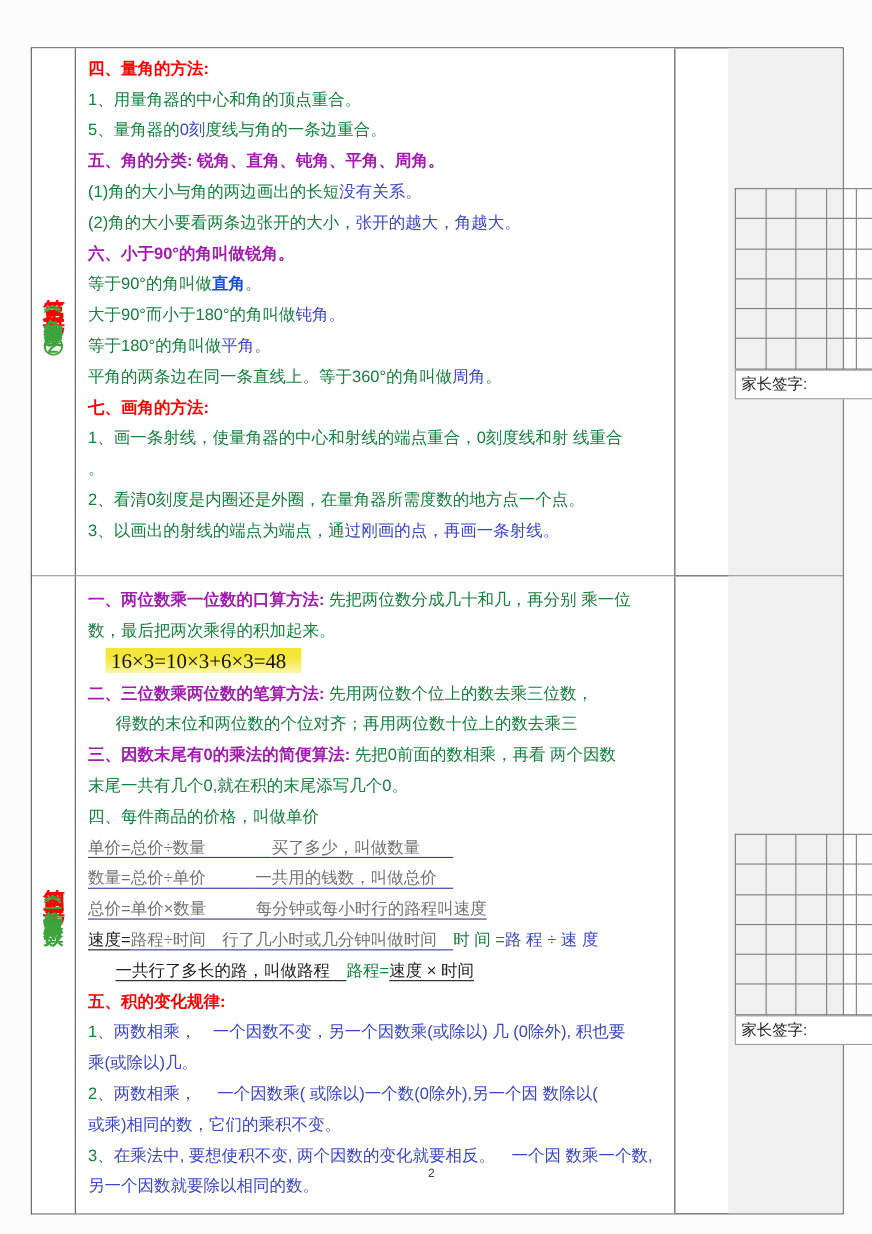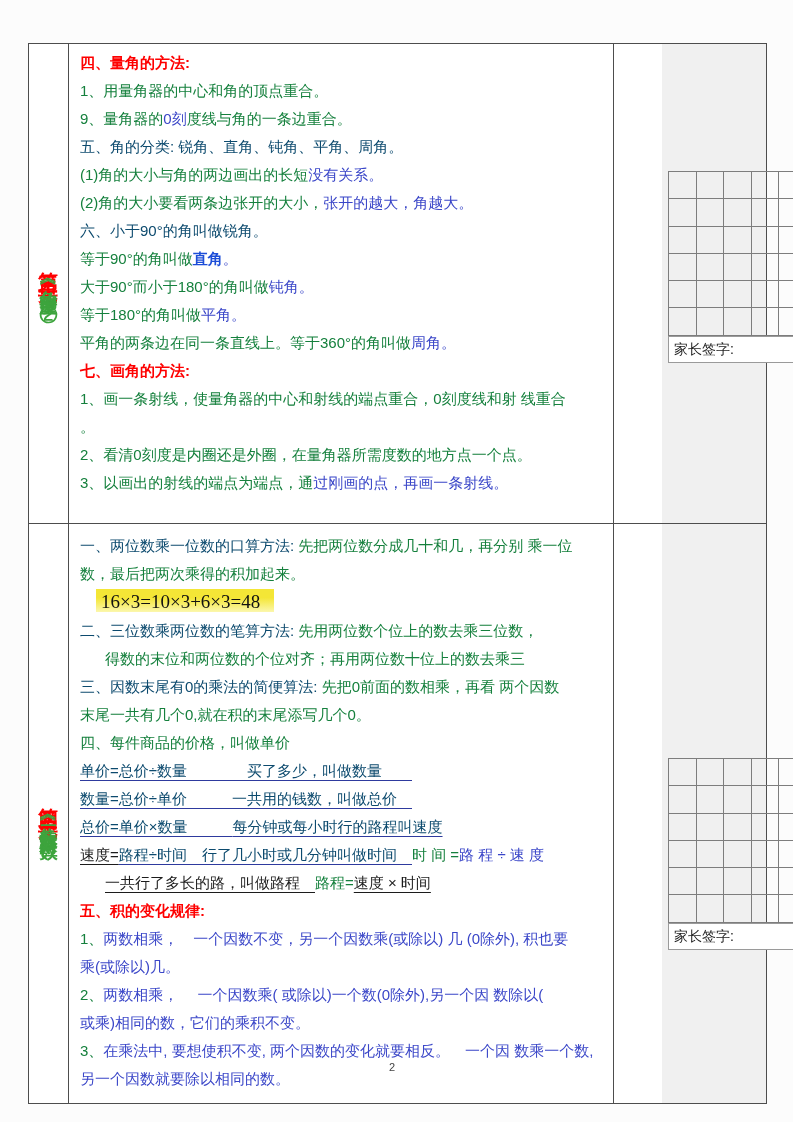--- a/index.html
+++ b/index.html
@@ -15,25 +15,25 @@
   .title-red{color:#fe0000;font-weight:bold;font-size:20px;letter-spacing:4px;}
   .title-green{color:#3da43d;font-weight:bold;font-size:18px;letter-spacing:3px;}
   .content-cell{width:545px;border-right:1px solid #4d4d4d;box-sizing:border-box;
                 padding:5px 0 0 11px;overflow:hidden;background:#fff;}
   .r2 .content-cell{padding-top:8px;}
   .line{font-size:15px;line-height:28px;color:#1c1c1c;white-space:nowrap;}
   .ind1{padding-left:16px;}
   .ind2{padding-left:25px;}
   .seg-k{color:#15803d;}
   .seg-kb{color:#111;font-weight:bold;}
-  .seg-r{color:#0c4a6e;}
+  .seg-r{color:#a21caf;font-weight:bold;}
   .seg-rb{color:#fe0000;font-weight:bold;}
   .seg-b{color:#3a46c8;}
   .seg-bb{color:#1d4ed8;font-weight:bold;}
-  .seg-bu{color:#0c4a6e;text-decoration:underline;text-underline-offset:4px;text-decoration-color:#2e3a9e;}
+  .seg-bu{color:#737373;text-decoration:underline;text-underline-offset:4px;text-decoration-color:#2e3a9e;}
   .seg-ku{color:#1c1c1c;text-decoration:underline;text-underline-offset:4px;margin-top:44px;}
   .seg-hl{font-family:"Liberation Serif",serif;font-size:19px;color:#111;
           background:linear-gradient(180deg,#f4e636 0%,#f4e636 38%,#fbf7ad 100%);
           padding:2px 14px 0 5px;}
   .side-cell{flex:1;background:#f0f0f0;position:relative;margin-left:48px;}
   .side-inner{position:absolute;left:6px;width:139px;}
   .r1 .side-inner{top:127px;}
   .r2 .side-inner{top:234px;}
   .pgrid{display:grid;grid-template-columns:repeat(5,1fr);border-top:1px solid #7d7d7d;border-left:1px solid #7d7d7d;}
   .gcell{height:26.3px;border-right:1px solid #7d7d7d;border-bottom:1px solid #7d7d7d;}
@@ -49,21 +49,21 @@
 
     <div class="unit-row r1">
       <div class="label-cell">
         <div class="unit-title">
           <span class="title-red">第三单元</span><span class="title-green">《角的度量》②</span>
         </div>
       </div>
       <div class="content-cell">
           <div class="line"><span class="seg-rb">四、量角的方法:</span></div>
           <div class="line"><span class="seg-k">1、用量角器的中心和角的顶点重合。</span></div>
-          <div class="line"><span class="seg-k">9、量角器的</span><span class="seg-b">0刻</span><span class="seg-k">度线与角的一条边重合。</span></div>
+          <div class="line"><span class="seg-k">5、量角器的</span><span class="seg-b">0刻</span><span class="seg-k">度线与角的一条边重合。</span></div>
           <div class="line"><span class="seg-r">五、角的分类: 锐角、直角、钝角、平角、周角。</span></div>
           <div class="line"><span class="seg-k">(1)角的大小与角的两边画出的长短</span><span class="seg-b">没有关系。</span></div>
           <div class="line"><span class="seg-k">(2)角的大小要看两条边张开的大小，</span><span class="seg-b">张开的越大，角越大。</span></div>
           <div class="line"><span class="seg-r">六、小于90°的角叫做锐角。</span></div>
           <div class="line"><span class="seg-k">等于90°的角叫做</span><span class="seg-bb">直角</span><span class="seg-b">。</span></div>
           <div class="line"><span class="seg-k">大于90°而小于180°的角叫做</span><span class="seg-b">钝角。</span></div>
           <div class="line"><span class="seg-k">等于180°的角叫做</span><span class="seg-b">平角。</span></div>
           <div class="line"><span class="seg-k">平角的两条边在同一条直线上。等于360°的角叫做</span><span class="seg-b">周角。</span></div>
           <div class="line"><span class="seg-rb">七、画角的方法:</span></div>
           <div class="line"><span class="seg-k">1、画一条射线，使量角器的中心和射线的端点重合，0刻度线和射 线重合</span></div>

